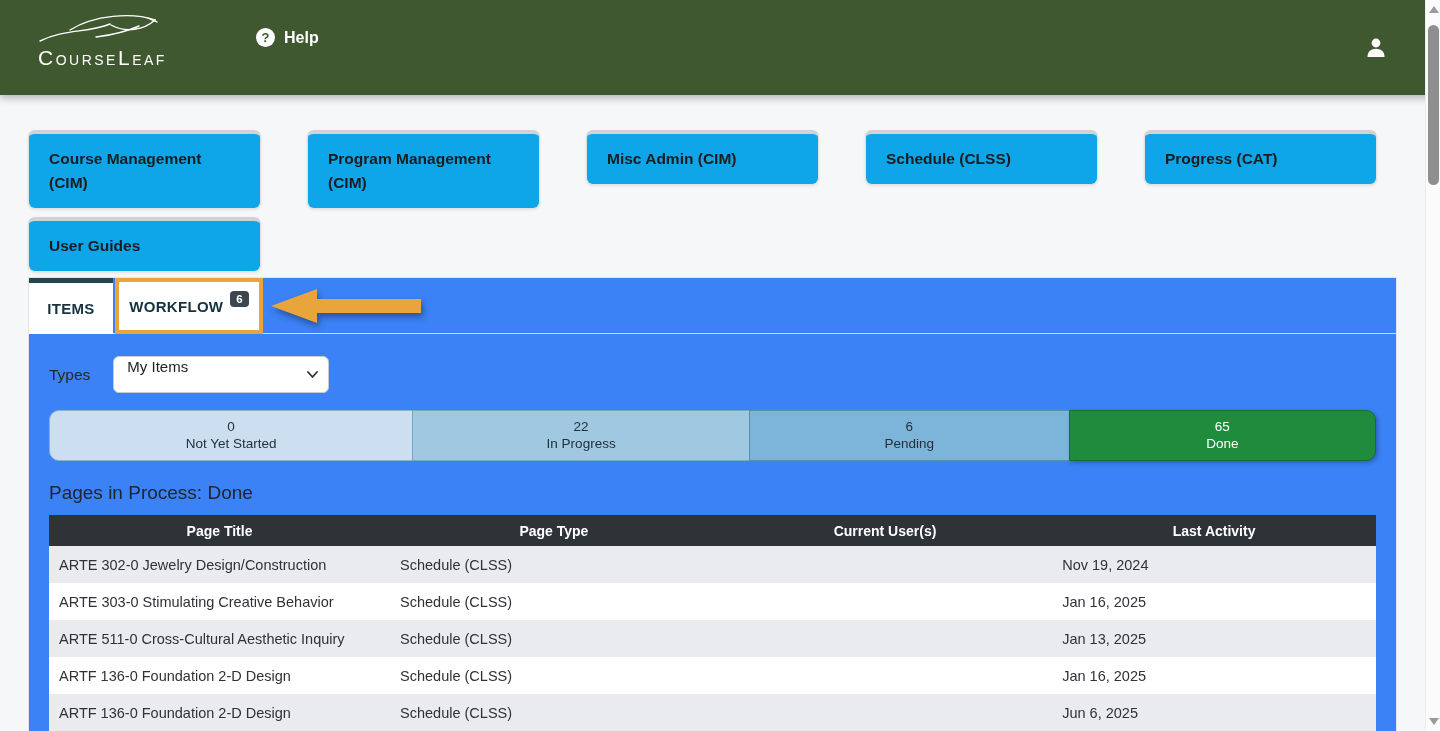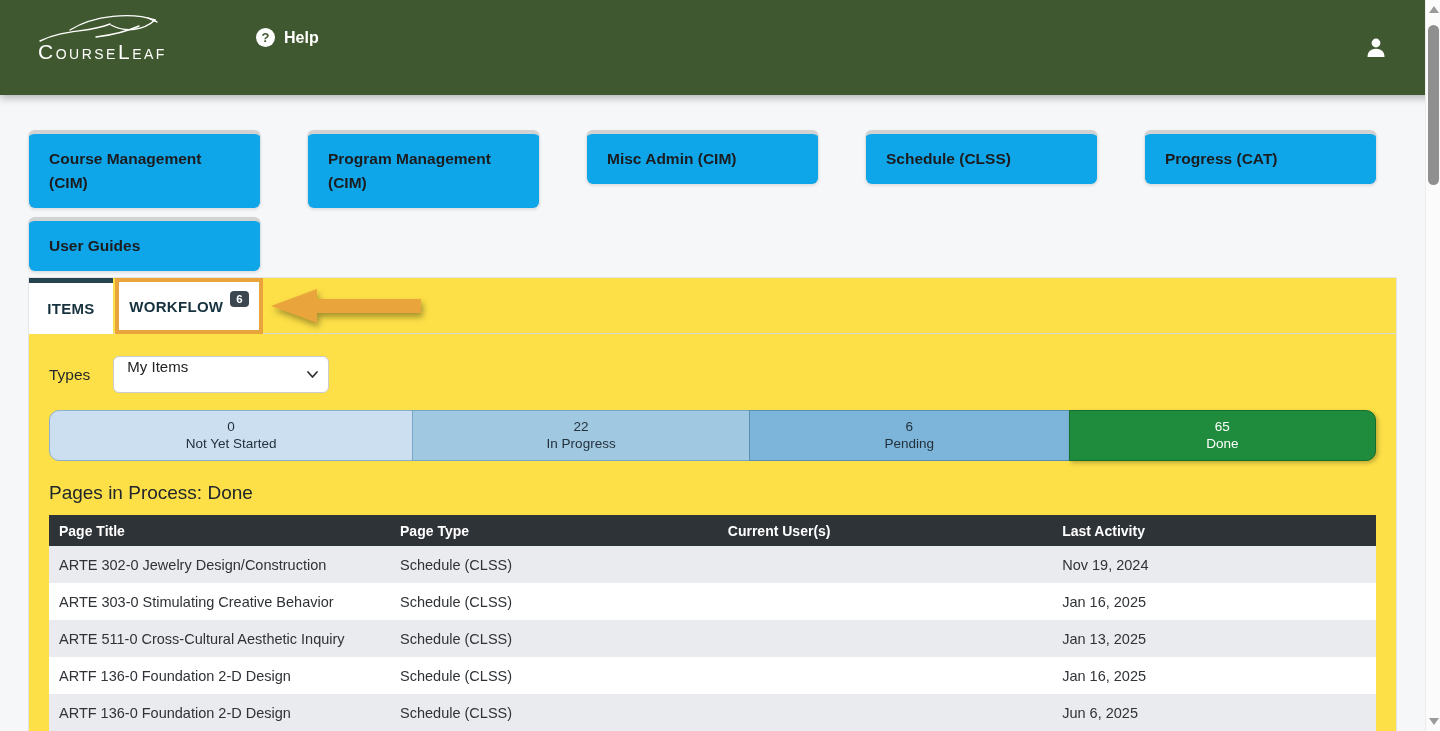--- a/index.html
+++ b/index.html
@@ -3,40 +3,40 @@
 <meta charset="utf-8">
 <style>
   * { margin:0; padding:0; box-sizing:border-box; }
   html,body { width:1440px; height:731px; overflow:hidden; }
   body { font-family:"Liberation Sans", sans-serif; background:#f6f7f8; position:relative; }
 
   
   .header { height:95px; width:1440px; box-shadow:0 3px 8px rgba(0,0,0,.28); position:relative; z-index:2; }
   .logo { position:absolute; left:38px; top:10px; width:130px; height:72px; }
   .logo-swoosh { position:absolute; left:0; top:2px; }
-  .logo-text { position:absolute; left:0; bottom:18px; color:#fff; letter-spacing:2.5px; white-space:nowrap; }
+  .logo-text { position:absolute; left:0; bottom:12px; color:#fff; letter-spacing:2.5px; white-space:nowrap; }
   .logo-text .cap { font-size:21px; }
   .logo-text .rest { font-size:14px; }
   .help-btn { position:absolute; left:256px; top:28px; display:flex; align-items:center; gap:9px; cursor:pointer; }
   .help-circle { width:19px; height:19px; border-radius:50%; background:#fff; color:#40582f; font-size:13px; font-weight:700; display:flex; align-items:center; justify-content:center; }
   .help-label { color:#fff; font-size:16px; font-weight:700; }
   .user-btn { position:absolute; left:1362px; top:34px; width:28px; height:28px; cursor:pointer; }
 
   
   .scrollbar { position:absolute; right:0; top:0; width:15px; height:731px; background:#fbfbfb; border-left:1px solid #ececec; z-index:10; }
   .sb-up { position:absolute; top:6px; left:3px; width:0; height:0; border-left:5px solid transparent; border-right:5px solid transparent; border-bottom:7px solid #9a9a9a; }
   .sb-thumb { position:absolute; top:25px; left:2px; width:11px; height:160px; background:#8f8f8f; border-radius:6px; }
   .sb-down { position:absolute; bottom:6px; left:3px; width:0; height:0; border-left:5px solid transparent; border-right:5px solid transparent; border-top:7px solid #9a9a9a; }
 
   
   .cards { position:absolute; left:28px; top:130px; width:1369px; display:flex; flex-wrap:wrap; column-gap:46px; row-gap:8px; align-items:flex-start; }
   .card { width:233px; min-height:53px; background:#0ea5e9; border:1px solid #e2e2e2; border-top:4px solid #d2d2d2; border-radius:7px; box-shadow:0 1px 3px rgba(0,0,0,.09); padding:13px 20px; font-size:15.5px; font-weight:700; color:#1c1c1e; line-height:1.55; cursor:pointer; }
 
   
-  .panel { position:absolute; left:28px; top:277px; width:1369px; height:454px; background:#fde047; border:1px solid #e4e4e4; border-bottom:none; }
+  .panel { position:absolute; left:28px; top:277px; width:1369px; height:454px; background:#3b82f6; border:1px solid #e4e4e4; border-bottom:none; }
   .tabbar { position:relative; height:56px; display:flex; align-items:stretch; }
   .tabbar::after { content:""; position:absolute; left:0; right:0; bottom:0; height:1px; background:#d9d9d9; }
   .tab-items { position:relative; z-index:1; width:84px; background:#fff; border-top:5px solid #24454f; display:flex; align-items:center; justify-content:center; font-size:15px; font-weight:700; color:#16323e; letter-spacing:.3px; cursor:pointer; }
   .wf-box { position:relative; z-index:1; margin-left:2px; width:148px; border:4px solid #e9a53c; background:#fff; display:flex; align-items:center; justify-content:center; }
   .tab-workflow { display:flex; align-items:center; cursor:pointer; }
   .tab-workflow .label { font-size:15px; font-weight:700; color:#16323e; letter-spacing:.3px; }
   .wf-badge { margin-left:7px; transform:translateY(-7px); color:#fff; font-size:11.5px; font-weight:700; padding:2px 6px; border-radius:4px; }
   .anno-arrow { align-self:center; margin-left:8px; filter:drop-shadow(2px 4px 3px rgba(0,0,0,.35)); }
 
   .content { padding:22px 20px 0; }
@@ -50,21 +50,21 @@
   .seg { flex:1; border:1px solid transparent; margin-left:-1px; display:flex; flex-direction:column; align-items:center; justify-content:center; line-height:1.25; cursor:pointer; }
   .seg:first-child { margin-left:0; border-top-left-radius:10px; border-bottom-left-radius:10px; }
   .seg:last-child { border-top-right-radius:10px; border-bottom-right-radius:10px; box-shadow:2px 2px 4px rgba(0,0,0,.25); }
   .seg-count { font-size:13.5px; }
   .seg-label { font-size:13.5px; }
   .s1 { flex-grow:27.4; } .s2 { flex-grow:25.4; } .s3 { flex-grow:24.1; } .s4 { flex-grow:23.1; }
 
   .section-heading { margin:21px 0 11px; font-size:19px; font-weight:500; color:#20262b; }
 
   table.data { width:100%; border-collapse:collapse; table-layout:fixed; }
-  table.data th { color:#fff; font-size:14px; font-weight:700; text-align:left; padding:7px 10px; height:31px; }
+  table.data th { color:#fff; font-size:14px; font-weight:700; text-align:center; padding:7px 10px; height:31px; }
   table.data td { font-size:14.5px; color:#2f3237; padding:4px 10px; height:37px; }
   table.data tbody tr:nth-child(odd) { background:#e9ebee; }
   table.data tbody tr:nth-child(even) { background:#fff; }
   .col1 { width:25.7%; } .col2 { width:24.7%; } .col3 { width:25.2%; } .col4 { width:24.4%; }
 </style>
 </head>
 <body>
 
 <div class="header" style="background-color: rgb(64, 88, 47);">
   <div class="logo">

